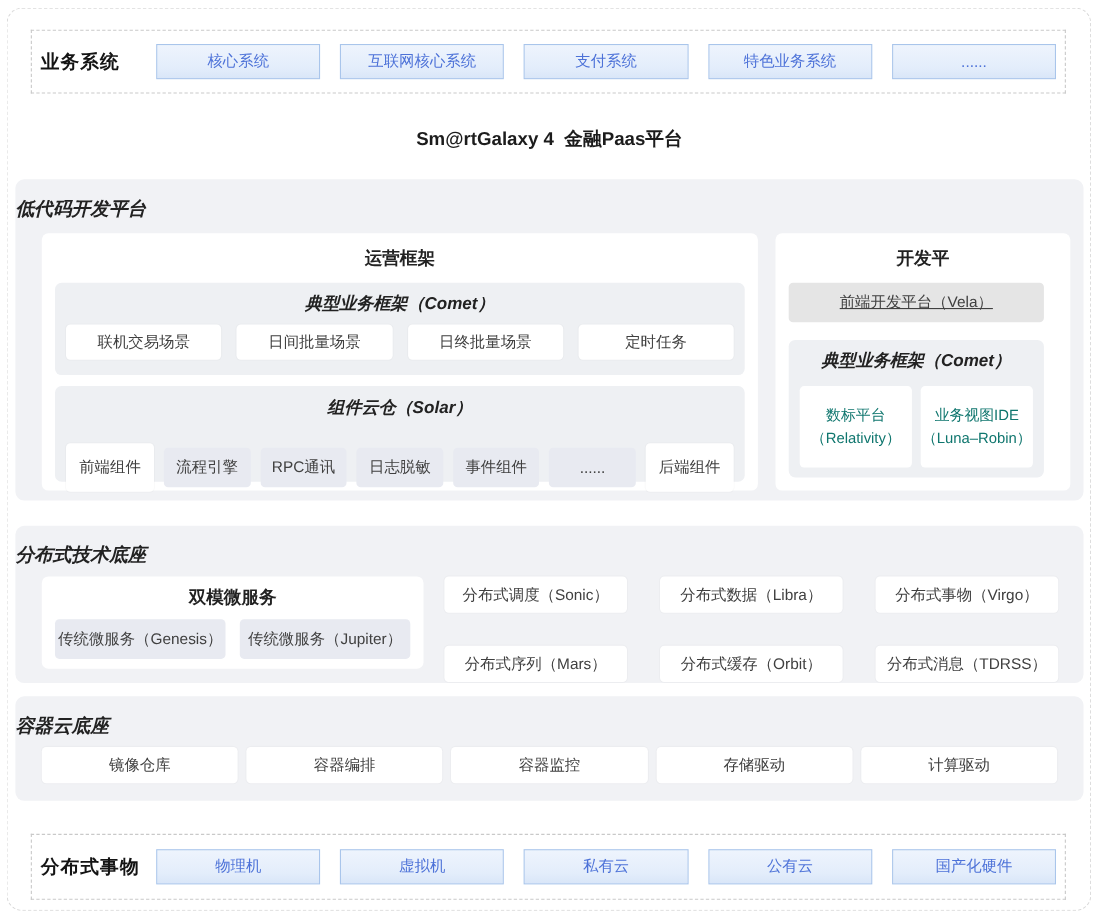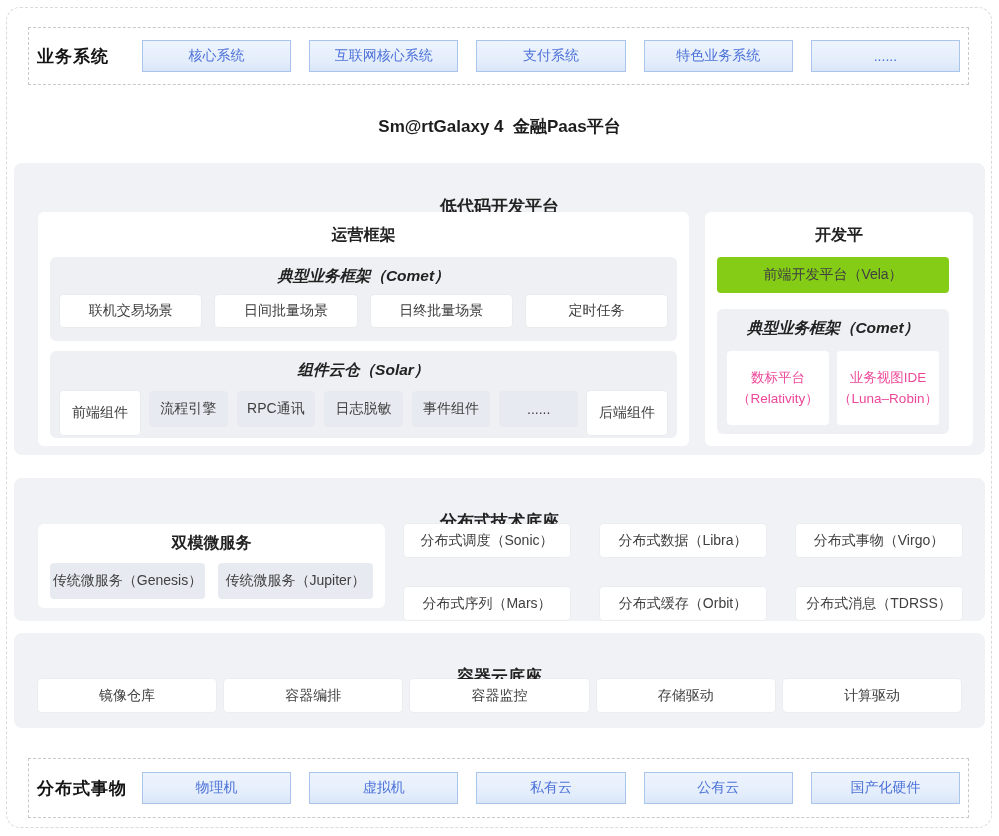--- a/index.html
+++ b/index.html
@@ -58,22 +58,22 @@
   }
   
   .sec{
     position:absolute;left:14px;width:971px;
     background:var(--sec-bg);border-radius:8px;
   }
   .sec1{top:163px;height:292px;}
   .sec2{top:478px;height:143px;}
   .sec3{top:633px;height:95px;}
   .sec-title{
-    padding-top:32px;text-align:center;
-    font-size:17px;font-weight:700;color:#222;
+    padding-top:15px;
+    font-size:17px;font-weight:700;color:#222;font-style:italic;
   }
   
   .card{position:absolute;background:#fff;border-radius:6px;}
   .card-title{
     padding-top:13px;text-align:center;
     font-size:16px;font-weight:700;color:#222;
   }
   .card-left{left:24px;top:49px;width:651px;height:234px;}
   .card-right{left:691px;top:49px;width:268px;height:234px;}
   
@@ -89,43 +89,44 @@
   .row-abs{position:absolute;display:flex;}
   .comet-row{left:10px;right:10px;top:38px;height:32px;gap:14px;}
   .white-btn{
     background:#fff;border-radius:4px;
     display:flex;align-items:center;justify-content:center;
     font-size:14px;color:var(--btn-text);
     box-shadow:0 0 0 1px rgba(0,0,0,0.02);
     cursor:pointer;
   }
   .comet-row .white-btn{flex:1;}
-  .solar-row{left:10px;right:10px;top:40px;height:44px;gap:9px;}
+  .solar-row{left:10px;right:10px;top:52px;height:44px;gap:9px;align-items:center;}
   .solar-end{width:80px;height:44px;flex:none;}
   .lav-btn{
     flex:1;height:36px;
     background:var(--lav-bg);border-radius:4px;
     display:flex;align-items:center;justify-content:center;
     font-size:14px;color:var(--btn-text);
     cursor:pointer;
   }
   
   .vela-btn{
     position:absolute;left:12px;top:45px;width:232px;height:36px;
-    background:#84cc16;border-radius:4px;
+    background:#e5e5e5;border-radius:4px;
     display:flex;align-items:center;justify-content:center;
     font-size:14px;color:var(--btn-text);
     cursor:pointer;
+    text-decoration:underline;
   }
   .sub-devcomet{left:12px;top:97px;width:232px;height:125px;}
   .devcomet-row{left:10px;right:10px;top:42px;height:74px;gap:8px;}
   .devcomet-box{
     flex:1;background:#fff;border-radius:4px;
     display:flex;flex-direction:column;align-items:center;justify-content:center;
-    font-size:13.5px;color:#ec4899;line-height:21px;
+    font-size:13.5px;color:#0f766e;line-height:21px;
     cursor:pointer;
   }
   
   .dual-card{left:24px;top:46px;width:347px;height:84px;}
   .dual-card .card-title{padding-top:9px;}
   .dual-row{left:12px;right:12px;top:39px;height:36px;gap:13px;}
   .dist-grid{
     position:absolute;left:390px;top:46px;width:558px;
     display:grid;grid-template-columns:repeat(3,1fr);
     column-gap:13px;row-gap:17px;gap:30px;

